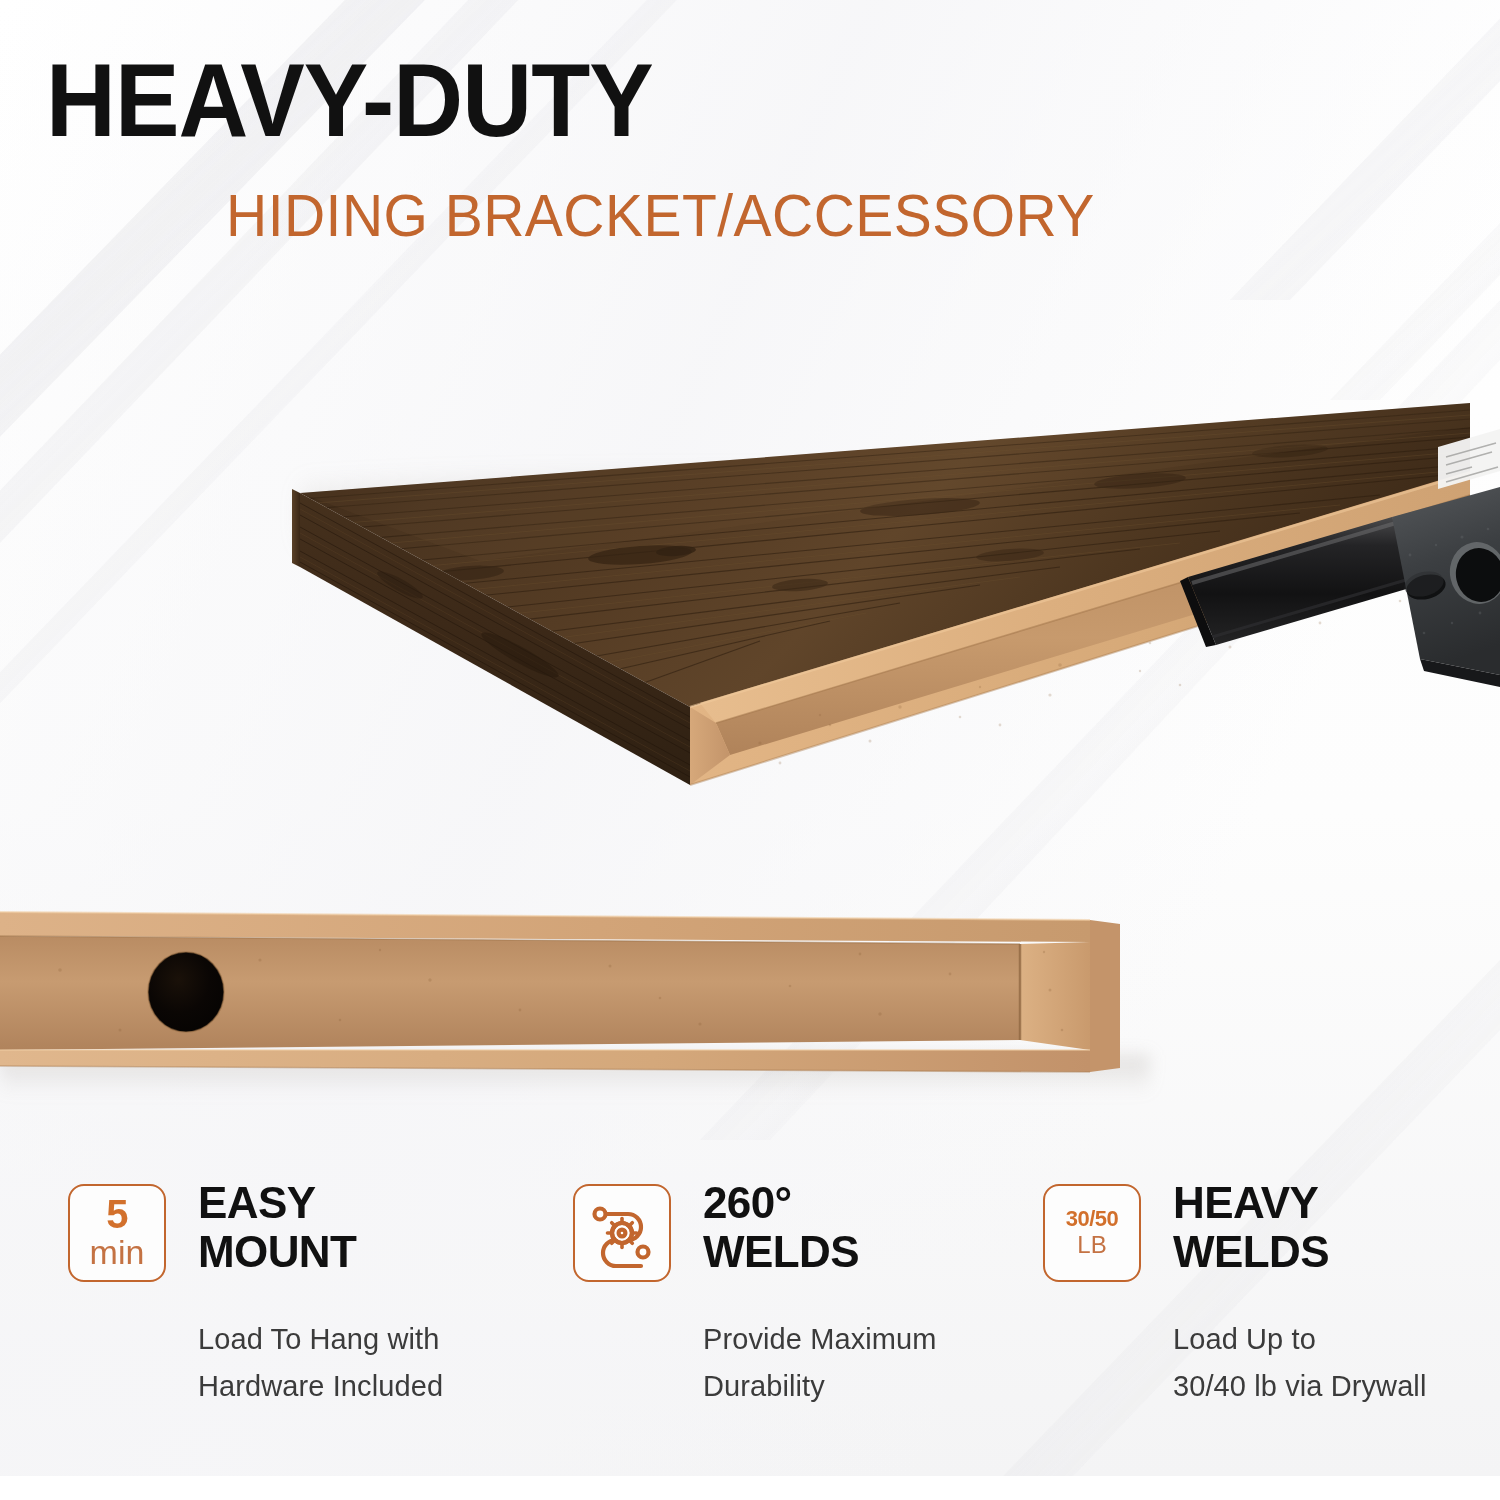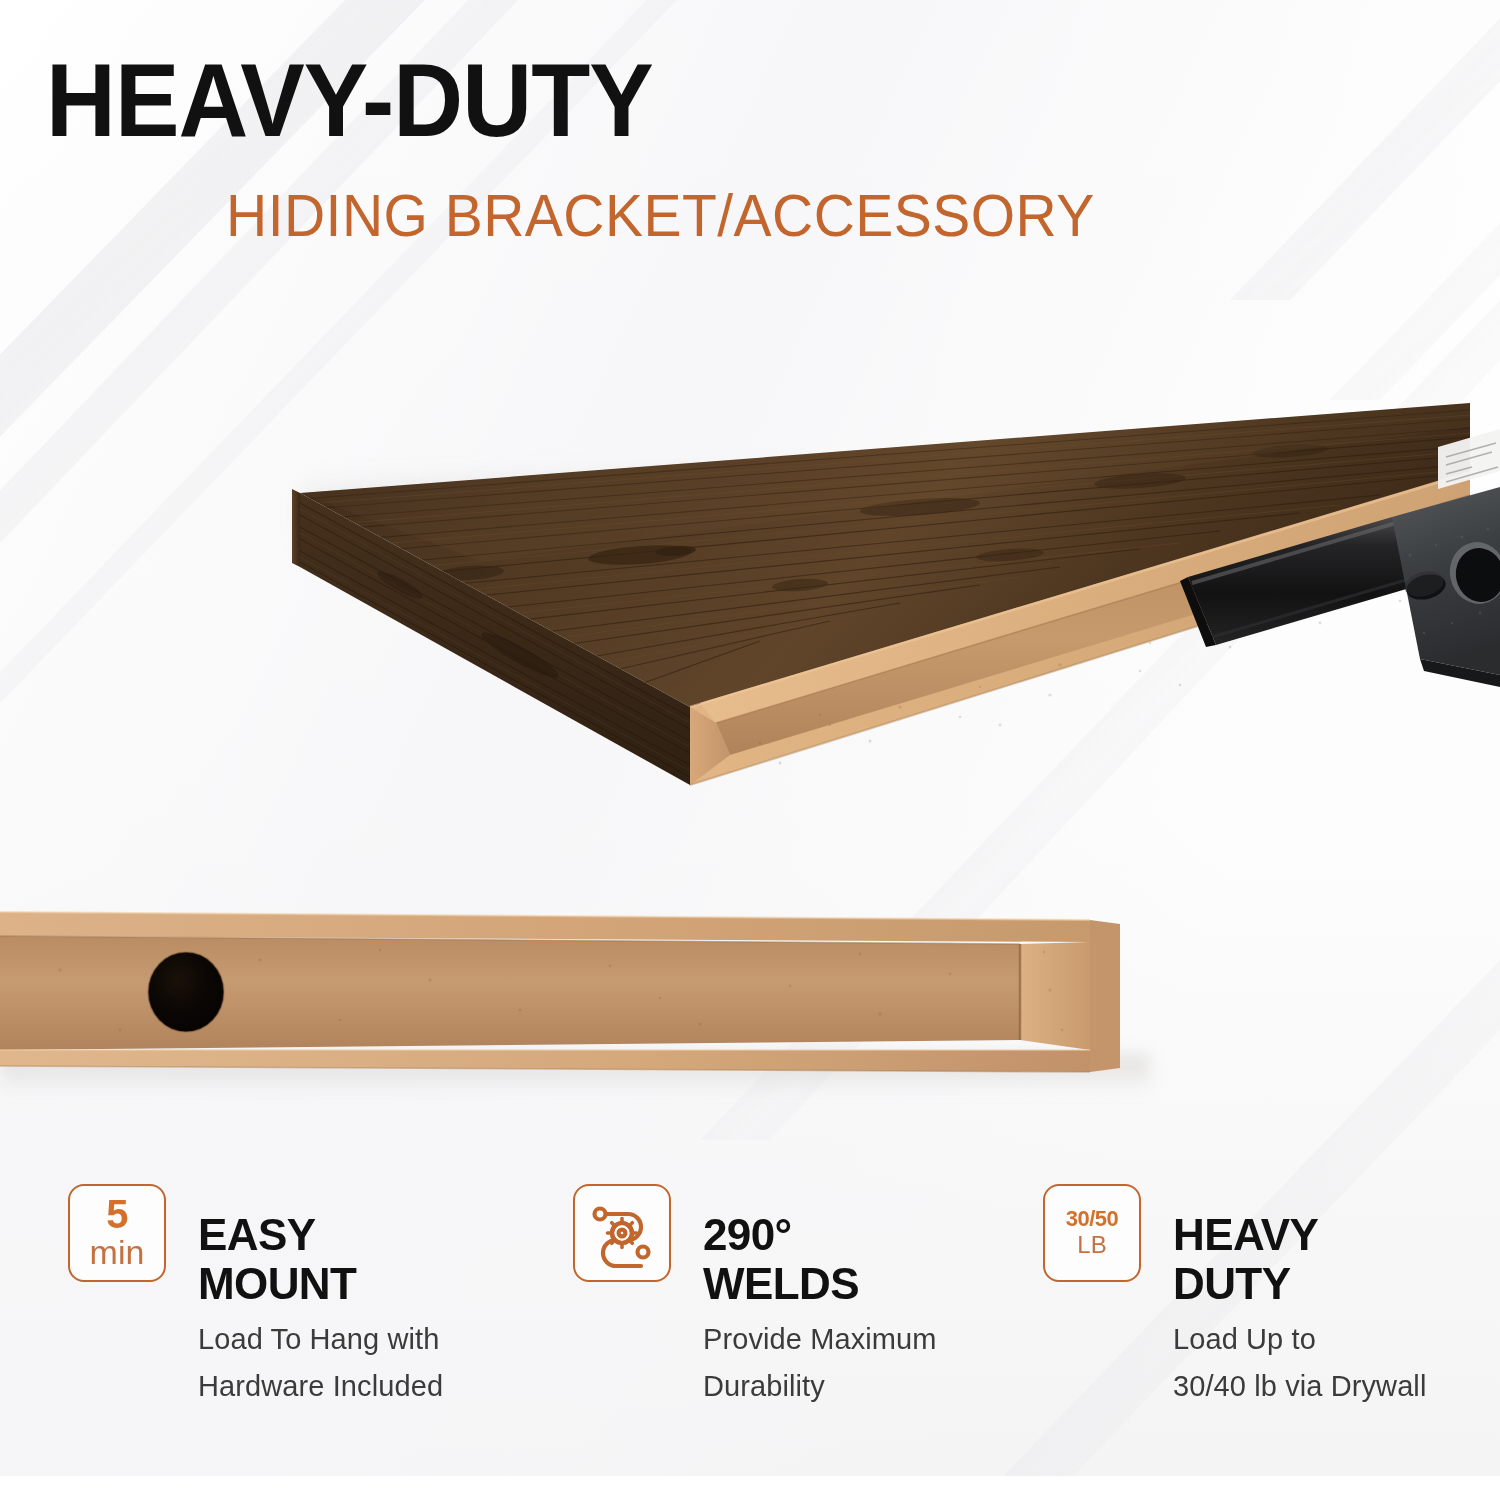--- a/index.html
+++ b/index.html
@@ -87,21 +87,20 @@
   .badge-big   { font-size:40px; font-weight:700; color:#d2702c; line-height:0.95; letter-spacing:-0.5px; }
   .badge-big.sm{ font-size:22px; }
   .badge-sub   { font-size:34px; font-weight:400; color:#c47243; line-height:1.05; margin-top:2px; }
   .badge-sub.sm{ font-size:24px; }
 
   .f-title {
     position:absolute; left:130px; top:58px;
     font-size:44px; font-weight:700; color:#111111;
     line-height:1.12; letter-spacing:-0.6px;
     white-space:pre-line;
-    margin-top:32px;
   }
 
   .f-desc {
     position:absolute; left:130px; top:196px;
     font-size:29px; font-weight:400; color:#3b3b3b;
     line-height:1.62;
     white-space:pre-line;
     letter-spacing:0.1px;
   }
 </style>
@@ -451,31 +450,31 @@
                 <path d="M10 0 H14.5"></path>
               <path d="M-7.1 -7.1 L-10.3 -10.3"></path>
                 <path d="M7.1 7.1 L10.3 10.3"></path>
               <path d="M7.1 -7.1 L10.3 -10.3"></path>
                 <path d="M-7.1 7.1 L-10.3 10.3"></path>
             </g>
             <circle r="10" fill="none"></circle>
           </g>
         </svg>
       </div>
-      <div class="f-title">290°
+      <div class="f-title">260°
 WELDS</div>
       <div class="f-desc">Provide Maximum
 Durability</div>
     </div>
 
     <div class="feature-col col-3">
       <div class="badge">
         <span class="badge-big sm">30/50</span>
         <span class="badge-sub sm">LB</span>
       </div>
       <div class="f-title">HEAVY
-DUTY</div>
+WELDS</div>
       <div class="f-desc">Load Up to
 30/40 lb via Drywall</div>
     </div>
 
   </div>
 </div>
 
 </body></html>

